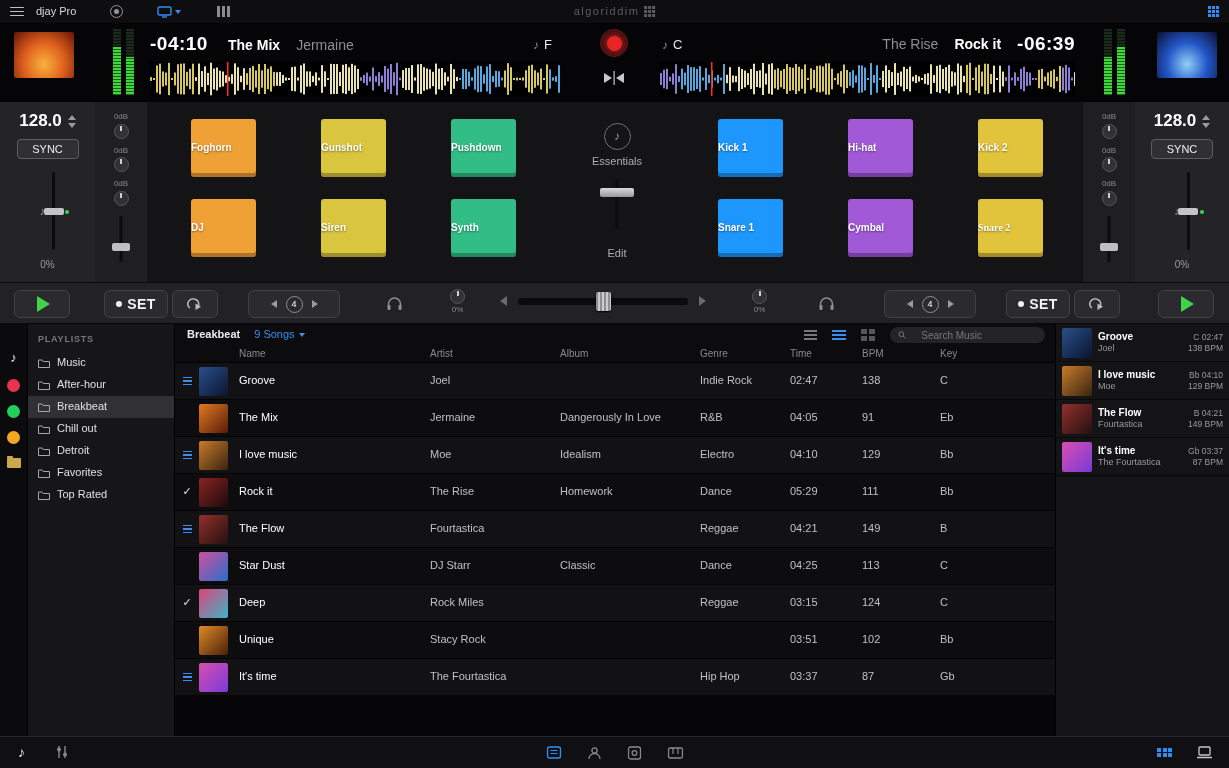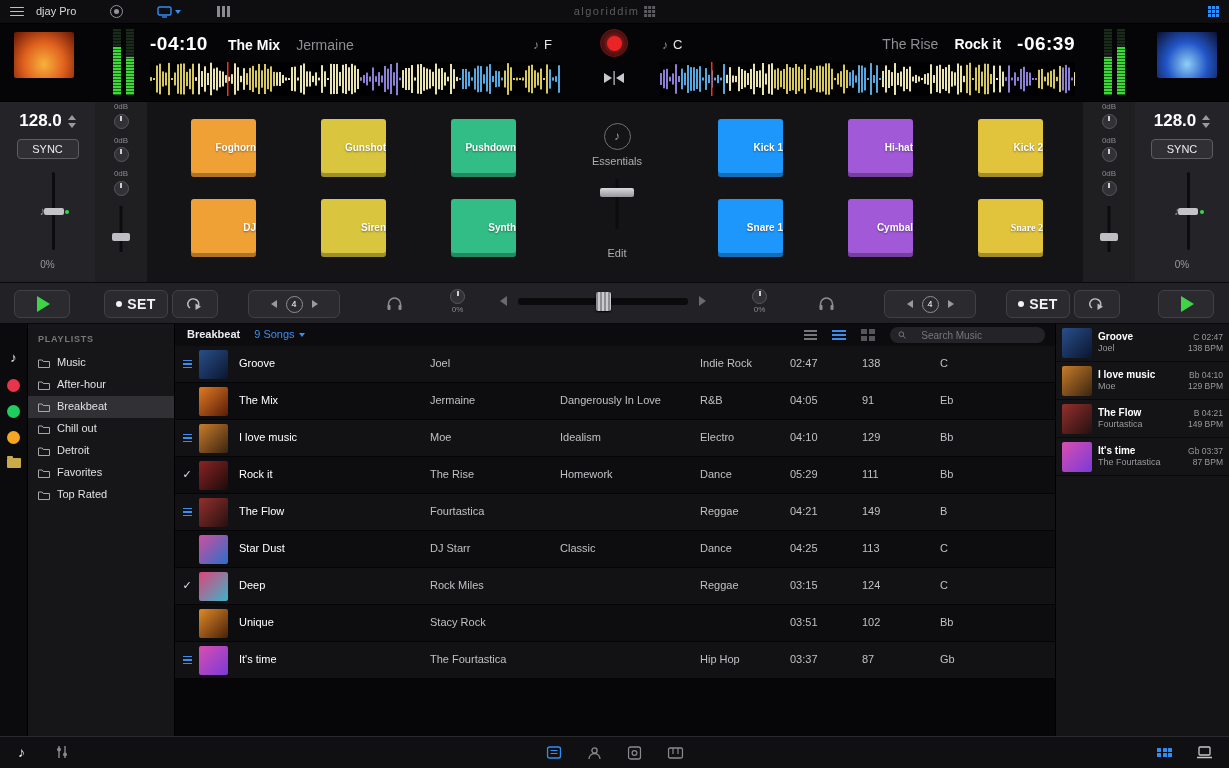--- a/index.html
+++ b/index.html
@@ -57,30 +57,30 @@
   .stepper{display:flex;flex-direction:column;gap:3px;cursor:pointer}
   .stepper .up{width:0;height:0;border-left:4px solid transparent;border-right:4px solid transparent;border-bottom:5px solid #9a9a9e}
   .stepper .dn{width:0;height:0;border-left:4px solid transparent;border-right:4px solid transparent;border-top:5px solid #9a9a9e}
   .sync-btn{margin-top:8px;width:62px;height:20px;border:1px solid #5c5c62;border-radius:4px;background:#2f2f34;color:#ececef;font-size:11px;display:flex;align-items:center;justify-content:center;cursor:pointer}
   .pitch-wrap{margin-top:13px;display:flex;align-items:center;gap:7px}
   .pitch-note{color:#9a9a9e;font-size:11px}
   .pitch-track{position:relative;width:3px;height:78px;background:#0c0c0e;border-radius:2px}
   .pitch-handle{position:absolute;left:50%;transform:translateX(-50%);top:36px;width:20px;height:7px;background:#c4c4c8;border-radius:2px;cursor:grab}
   .pitch-dot{position:absolute;left:13px;top:38px;width:4px;height:4px;border-radius:50%;background:#35d948}
   .pitch-pct{margin-top:9px;color:#9a9a9e;font-size:10px}
-  .knob-col{width:52px;background:#1f1f22;display:flex;flex-direction:column;align-items:center;flex-shrink:0}
+  .knob-col{width:52px;background:#1f1f22;display:flex;flex-direction:column;align-items:center;padding-top:10px;flex-shrink:0}
   .knob-label{font-size:8px;color:#8a8a8e;margin-bottom:2px}
   .knob{width:15px;height:15px;border-radius:50%;background:#313136;border:1px solid#57575c;position:relative;cursor:grab;margin-bottom:7px;display:inline-block}
   .knob:after{content:"";position:absolute;left:50%;top:1px;width:2px;height:5px;background:#cfcfd3;transform:translateX(-50%)}
   .vfader{position:relative;width:22px;height:46px;margin-top:3px;cursor:grab}
   .vfader .track{position:absolute;left:50%;top:0;bottom:0;width:3px;background:#0c0c0e;transform:translateX(-50%)}
   .vfader .handle{position:absolute;left:50%;transform:translateX(-50%);top:27px;width:18px;height:8px;background:#bfbfc3;border-radius:2px}
   .pads-zone{flex:1;background:#141416;display:flex;padding:17px 40px 0 44px;min-width:0}
   .pad-grid{display:grid;grid-template-columns:repeat(3,65px);grid-auto-rows:58px;column-gap:65px;row-gap:22px;height:fit-content}
-  .pad{border-radius:3px;display:flex;align-items:center;justify-content:flex-end;cursor:pointer;box-shadow:inset 0 -4px 0 rgba(0,0,0,.28)}
+  .pad{border-radius:3px;display:flex;align-items:center;justify-content:flex-start;cursor:pointer;box-shadow:inset 0 -4px 0 rgba(0,0,0,.28)}
   .pad-label{font-size:10px;font-weight:bold;color:#fff;text-shadow:0 1px 2px rgba(0,0,0,.45);text-align:center}
   .fx-center{flex:1;display:flex;flex-direction:column;align-items:center;padding-top:4px}
   .fx-ico{width:27px;height:27px;border:1.5px solid #707076;border-radius:50%;color:#9a9a9e;font-size:12px;display:flex;align-items:center;justify-content:center;cursor:pointer}
   .fx-name{margin-top:5px;font-size:11px;color:#aeaeb2}
   .fx-slider{position:relative;width:34px;height:50px;margin-top:11px;cursor:grab}
   .fx-slider .track{position:absolute;left:50%;top:0;bottom:0;width:3px;background:#0c0c0e;transform:translateX(-50%)}
   .fx-slider .handle{position:absolute;left:0;top:9px;width:34px;height:9px;background:linear-gradient(#dadade,#97979b);border-radius:2px}
   .fx-edit{margin-top:18px;font-size:11px;color:#aeaeb2;cursor:pointer}
 
   
@@ -819,20 +819,31 @@
             </span>
           <div class="search">
             <svg width="10" height="10" viewBox="0 0 10 10">
                 <circle cx="4" cy="4" r="2.8" stroke="#77777b" stroke-width="1.2" fill="none"></circle>
                 <line x1="6.2" y1="6.2" x2="9.2" y2="9.2" stroke="#77777b" stroke-width="1.2"></line>
               </svg>
             <input placeholder="Search Music" style="">
           </div>
         </div>
       </div>
+      <div class="col-head" id="col-head">
+          <span></span>
+          <span></span>
+          <span class="col-label">Name</span>
+          <span class="col-label">Artist</span>
+          <span class="col-label">Album</span>
+          <span class="col-label">Genre</span>
+          <span class="col-label">Time</span>
+          <span class="col-label">BPM</span>
+          <span class="col-label">Key</span>
+        </div>
       <div class="song-rows" id="song-rows">
           <div class="song-row">
             <span class="marker">
               <span class="qlines">
                 <i></i>
                 <i></i>
                 <i></i>
               </span>
             </span>
             <span class="artc">

